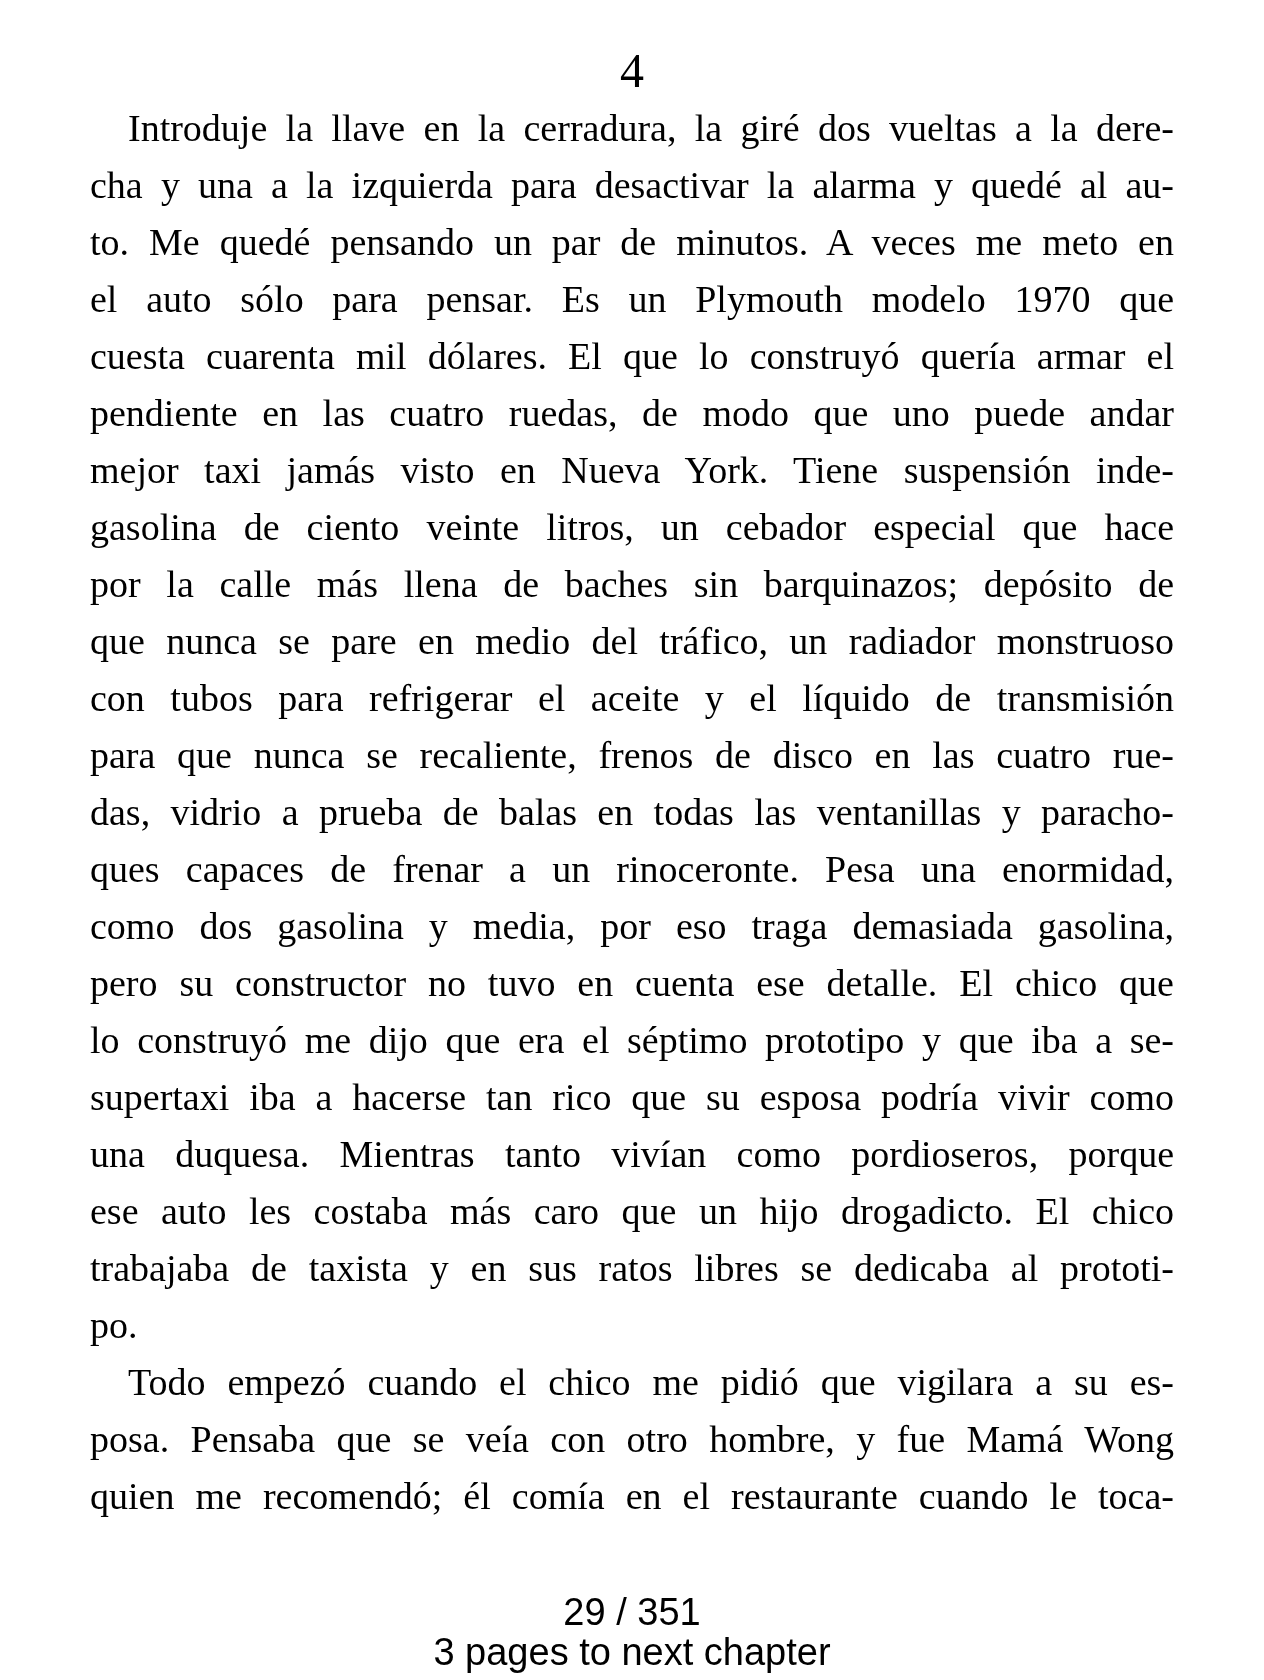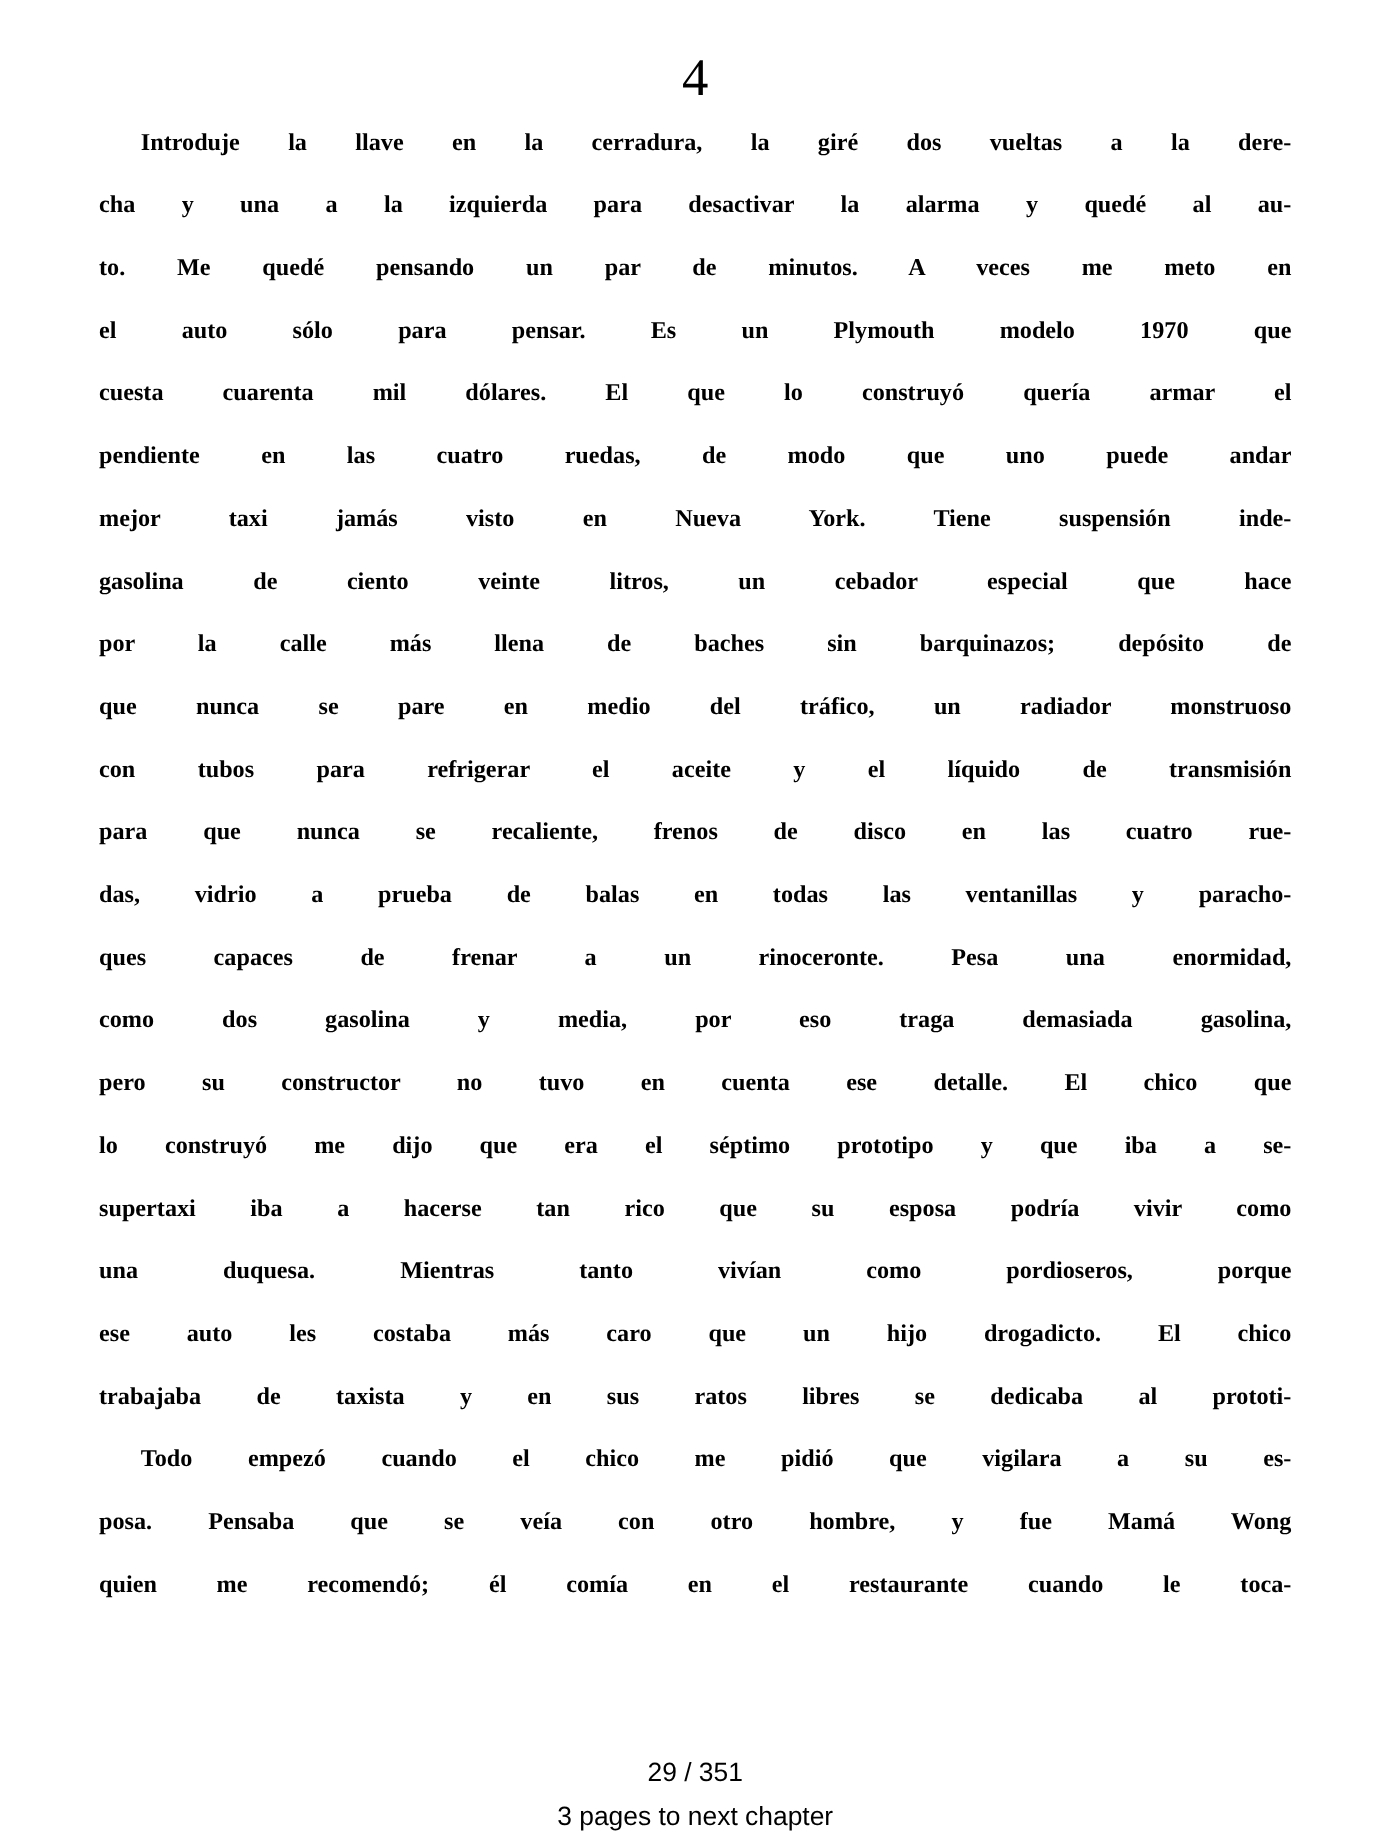--- a/index.html
+++ b/index.html
@@ -21,41 +21,40 @@
     text-align: center;
     font-size: 48px;
     line-height: 58px;
     font-weight: 400;
   }
   .body-text {
     position: absolute;
     top: 100px;
     left: 90px;
     width: 1084px;
-    font-size: 22px;
+    font-size: 38px;
     line-height: 57px;
-    font-weight: bold;
   }
   .text-line {
     text-align: justify;
     text-align-last: justify;
     white-space: normal;
     height: 57px;
     overflow: visible;
   }
   .text-line.indent { padding-left: 38px; }
   .text-line.short { text-align: left; text-align-last: left; }
   .reader-footer {
     position: absolute;
     top: 1592px;
     left: 0;
     width: 100%;
     text-align: center;
     font-family: "Liberation Sans", sans-serif;
-    font-size: 24px;
+    font-size: 38px;
     line-height: 40px;
     color: #000000;
   }
 </style>
 </head>
 <body>
 
 <div class="screen">
 
   <div class="chapter-number">4</div>
@@ -75,20 +74,21 @@
     <div class="text-line">para que nunca se recaliente, frenos de disco en las cuatro rue-</div>
     <div class="text-line">das, vidrio a prueba de balas en todas las ventanillas y paracho-</div>
     <div class="text-line">ques capaces de frenar a un rinoceronte. Pesa una enormidad,</div>
     <div class="text-line">como dos gasolina y media, por eso traga demasiada gasolina,</div>
     <div class="text-line">pero su constructor no tuvo en cuenta ese detalle. El chico que</div>
     <div class="text-line">lo construyó me dijo que era el séptimo prototipo y que iba a se-</div>
     <div class="text-line">supertaxi iba a hacerse tan rico que su esposa podría vivir como</div>
     <div class="text-line">una duquesa. Mientras tanto vivían como pordioseros, porque</div>
     <div class="text-line">ese auto les costaba más caro que un hijo drogadicto. El chico</div>
     <div class="text-line">trabajaba de taxista y en sus ratos libres se dedicaba al prototi-</div>
+    <div class="text-line short">po.</div>
     <div class="text-line indent">Todo empezó cuando el chico me pidió que vigilara a su es-</div>
     <div class="text-line">posa. Pensaba que se veía con otro hombre, y fue Mamá Wong</div>
     <div class="text-line">quien me recomendó; él comía en el restaurante cuando le toca-</div>
   </div>
 
   <div class="reader-footer">
     <div>29 / 351</div>
     <div>3 pages to next chapter</div>
   </div>
 

